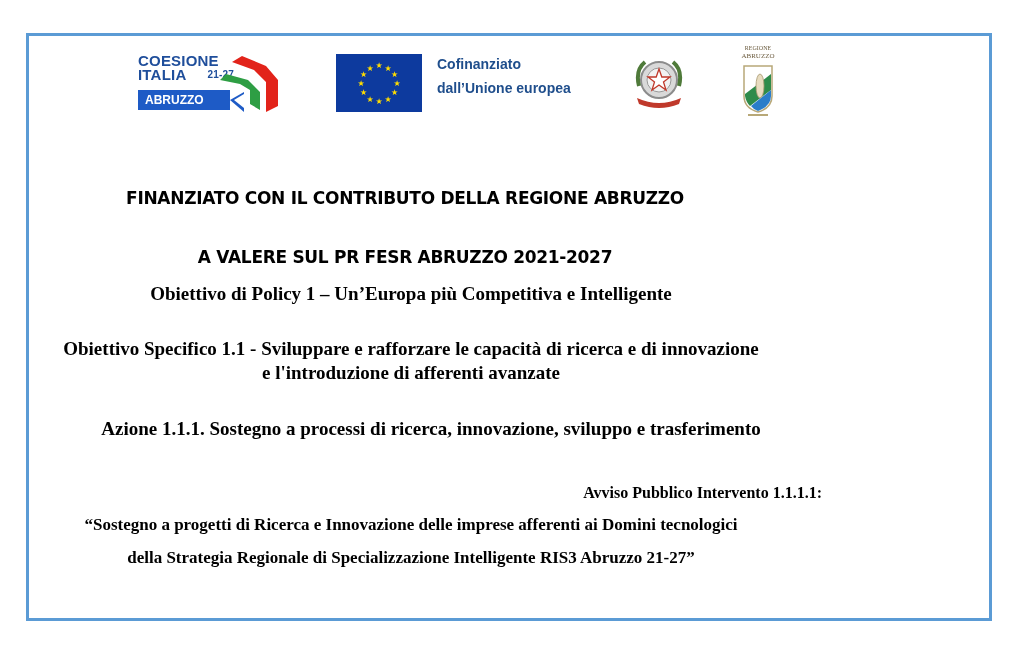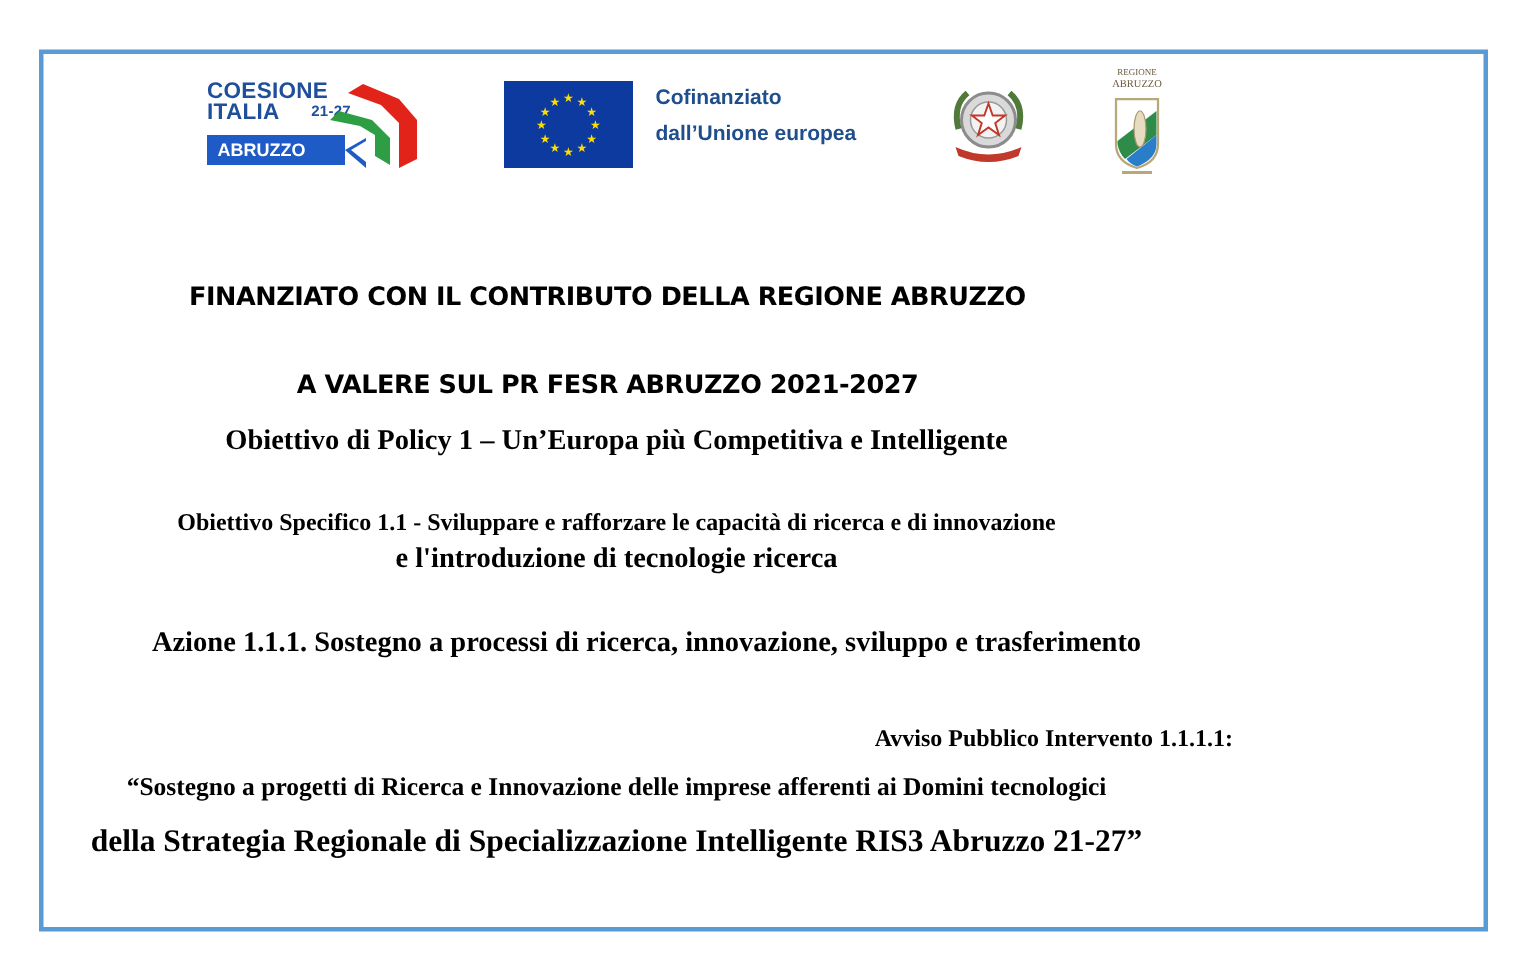--- a/index.html
+++ b/index.html
@@ -111,21 +111,21 @@
     </svg>
   </div>
 </div>
 
 <div class="content">
   <div class="h1" style="top:188px;">FINANZIATO CON IL CONTRIBUTO DELLA REGIONE ABRUZZO</div>
   <div class="h1" style="top:223px;margin-top:24px;">A VALERE SUL PR FESR ABRUZZO 2021-2027</div>
 
   <div class="serif" style="top:283px; font-size:19px;">Obiettivo di Policy 1 – Un’Europa più Competitiva e Intelligente</div>
 
-  <div class="serif" style="top:337px; font-size:16px; line-height:24px;">Obiettivo Specifico 1.1 - Sviluppare e rafforzare le capacità di ricerca e di innovazione</div>
-  <div class="serif" style="top:361px; font-size:19px; line-height:24px;">e l'introduzione di tecnologie ricerca</div>
+  <div class="serif" style="top:337px; font-size:19px; line-height:24px;">Obiettivo Specifico 1.1 - Sviluppare e rafforzare le capacità di ricerca e di innovazione</div>
+  <div class="serif" style="top:361px; font-size:19px; line-height:24px;">e l'introduzione di afferenti avanzate</div>
 
   <div class="serif" style="top:418px; font-size:19px;padding-left:20px;">Azione 1.1.1. Sostegno a processi di ricerca, innovazione, sviluppo e trasferimento</div>
 
   <div class="serif" style="top:484px; font-size:16px;text-align:right;">Avviso Pubblico Intervento 1.1.1.1:</div>
   <div class="serif" style="top:515px; font-size:17px;">“Sostegno a progetti di Ricerca e Innovazione delle imprese afferenti ai Domini tecnologici</div>
-  <div class="serif" style="top:548px; font-size:21px;">della Strategia Regionale di Specializzazione Intelligente RIS3 Abruzzo 21-27”</div>
+  <div class="serif" style="top:548px; font-size:17px;">della Strategia Regionale di Specializzazione Intelligente RIS3 Abruzzo 21-27”</div>
 </div>
 
 </body></html>

